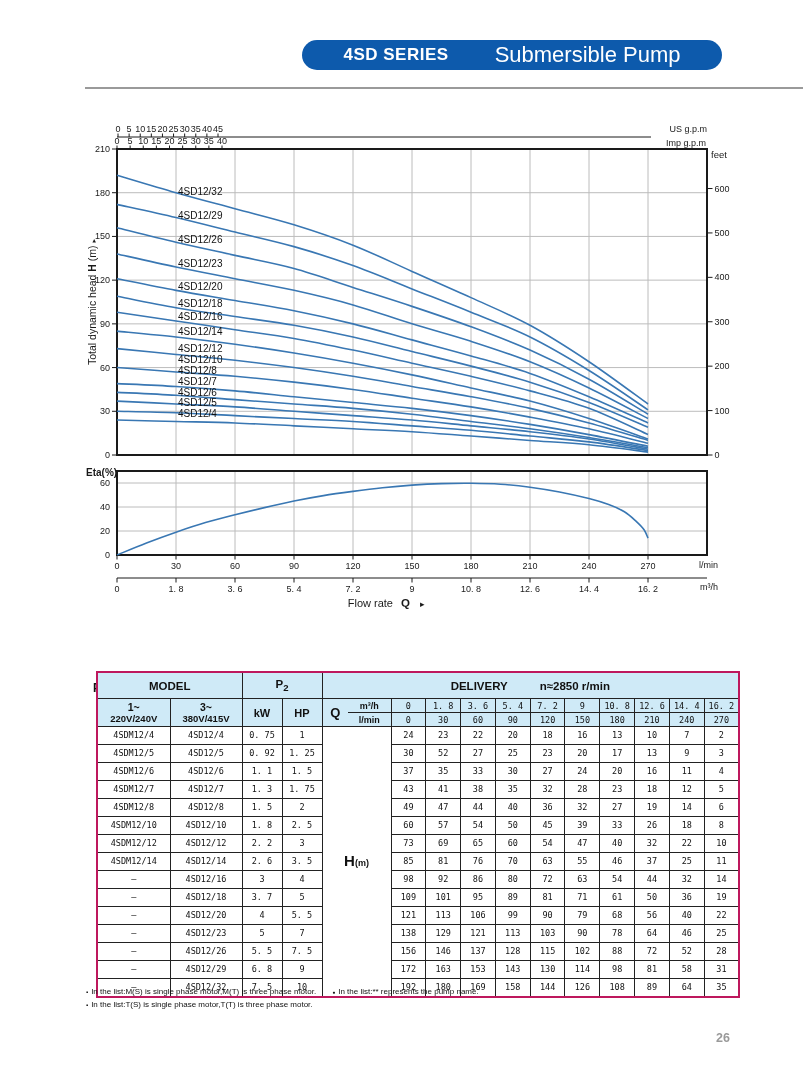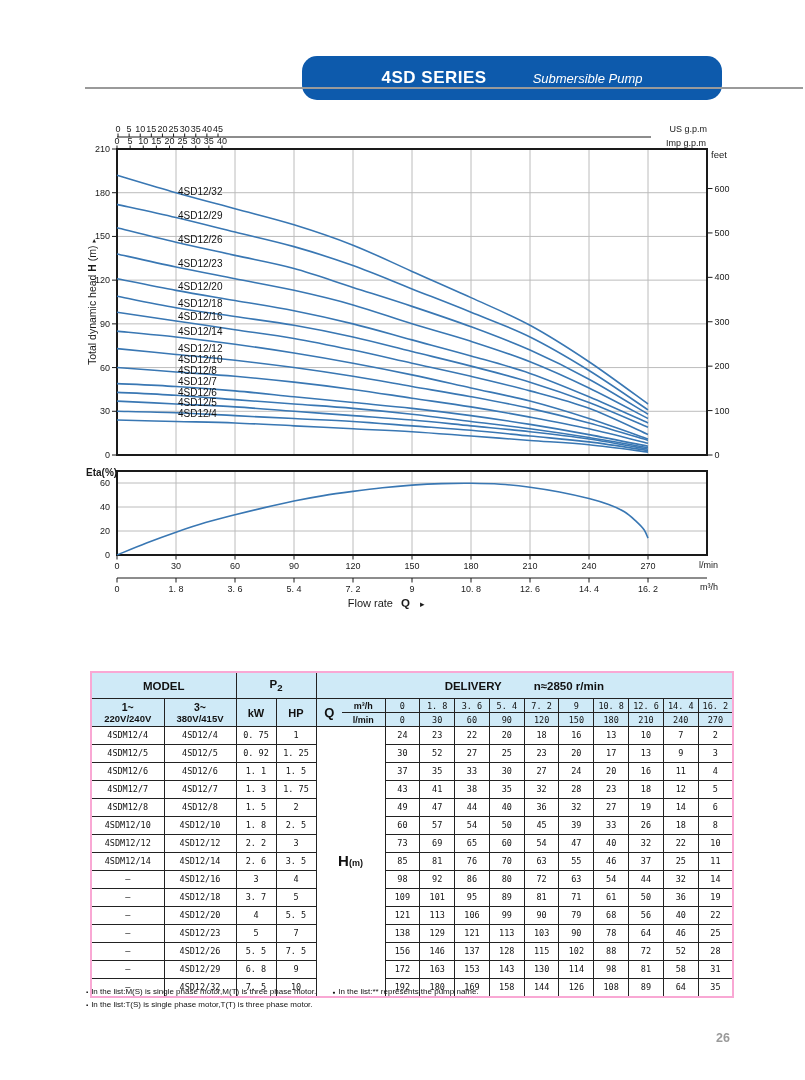--- a/index.html
+++ b/index.html
@@ -1,28 +1,28 @@
 <!DOCTYPE html>
 <html><head>
 <meta charset="utf-8">
 <style>
   html,body{margin:0;padding:0;background:#fff;}
   .page{position:relative;width:805px;height:1080px;background:#ffffff;
         font-family:"Liberation Sans",sans-serif;overflow:hidden;}
-  .badge{position:absolute;left:302px;top:56px;width:420px;height:44px;
+  .badge{position:absolute;left:302px;top:40px;width:420px;height:30px;
          background:#0d5aac;border-radius:15px;display:flex;align-items:center;
          justify-content:center;gap:46px;color:#fff;text-align:right;}
   .badge-series{font-weight:bold;font-size:17px;letter-spacing:.5px;}
-  .badge-product{font-size:13px;font-style:italic;}
+  .badge-product{font-size:22px;}
   .divider{position:absolute;left:85px;top:87px;width:718px;height:2px;background:#9a9a9a;}
   svg.chart{position:absolute;left:0;top:0;}
   .perf-title{position:absolute;left:93px;top:681px;display:flex;gap:24px;
               font-size:12px;font-weight:bold;color:#111;letter-spacing:.4px;}
-  table.perf{position:absolute;left:90px;top:671px;border-collapse:collapse;
-             table-layout:fixed;width:643px;border:2px solid #f9a8d4;}
+  table.perf{position:absolute;left:96px;top:671px;border-collapse:collapse;
+             table-layout:fixed;width:643px;border:2px solid #be185d;}
   table.perf th,table.perf td{border:1px solid #222;padding:0;text-align:center;
              vertical-align:middle;overflow:hidden;white-space:nowrap;color:#111;}
   table.perf thead th{background:#cfeaf7;}
   .rowA th{height:25px;font-size:11.5px;font-weight:bold;}
   .volt{font-size:9.5px;font-weight:bold;line-height:1.2;}
   .volt .ph{font-size:10.5px;}
   .kwhp{font-size:11px;font-weight:bold;}
   .qth{font-size:13px;font-weight:bold;border-right:none !important;}
   .unitth{font-size:9px;height:13px;border-left:none !important;}
   .qv{font-family:"DejaVu Sans Mono",monospace;font-size:8.5px;font-weight:normal;height:13px;}

